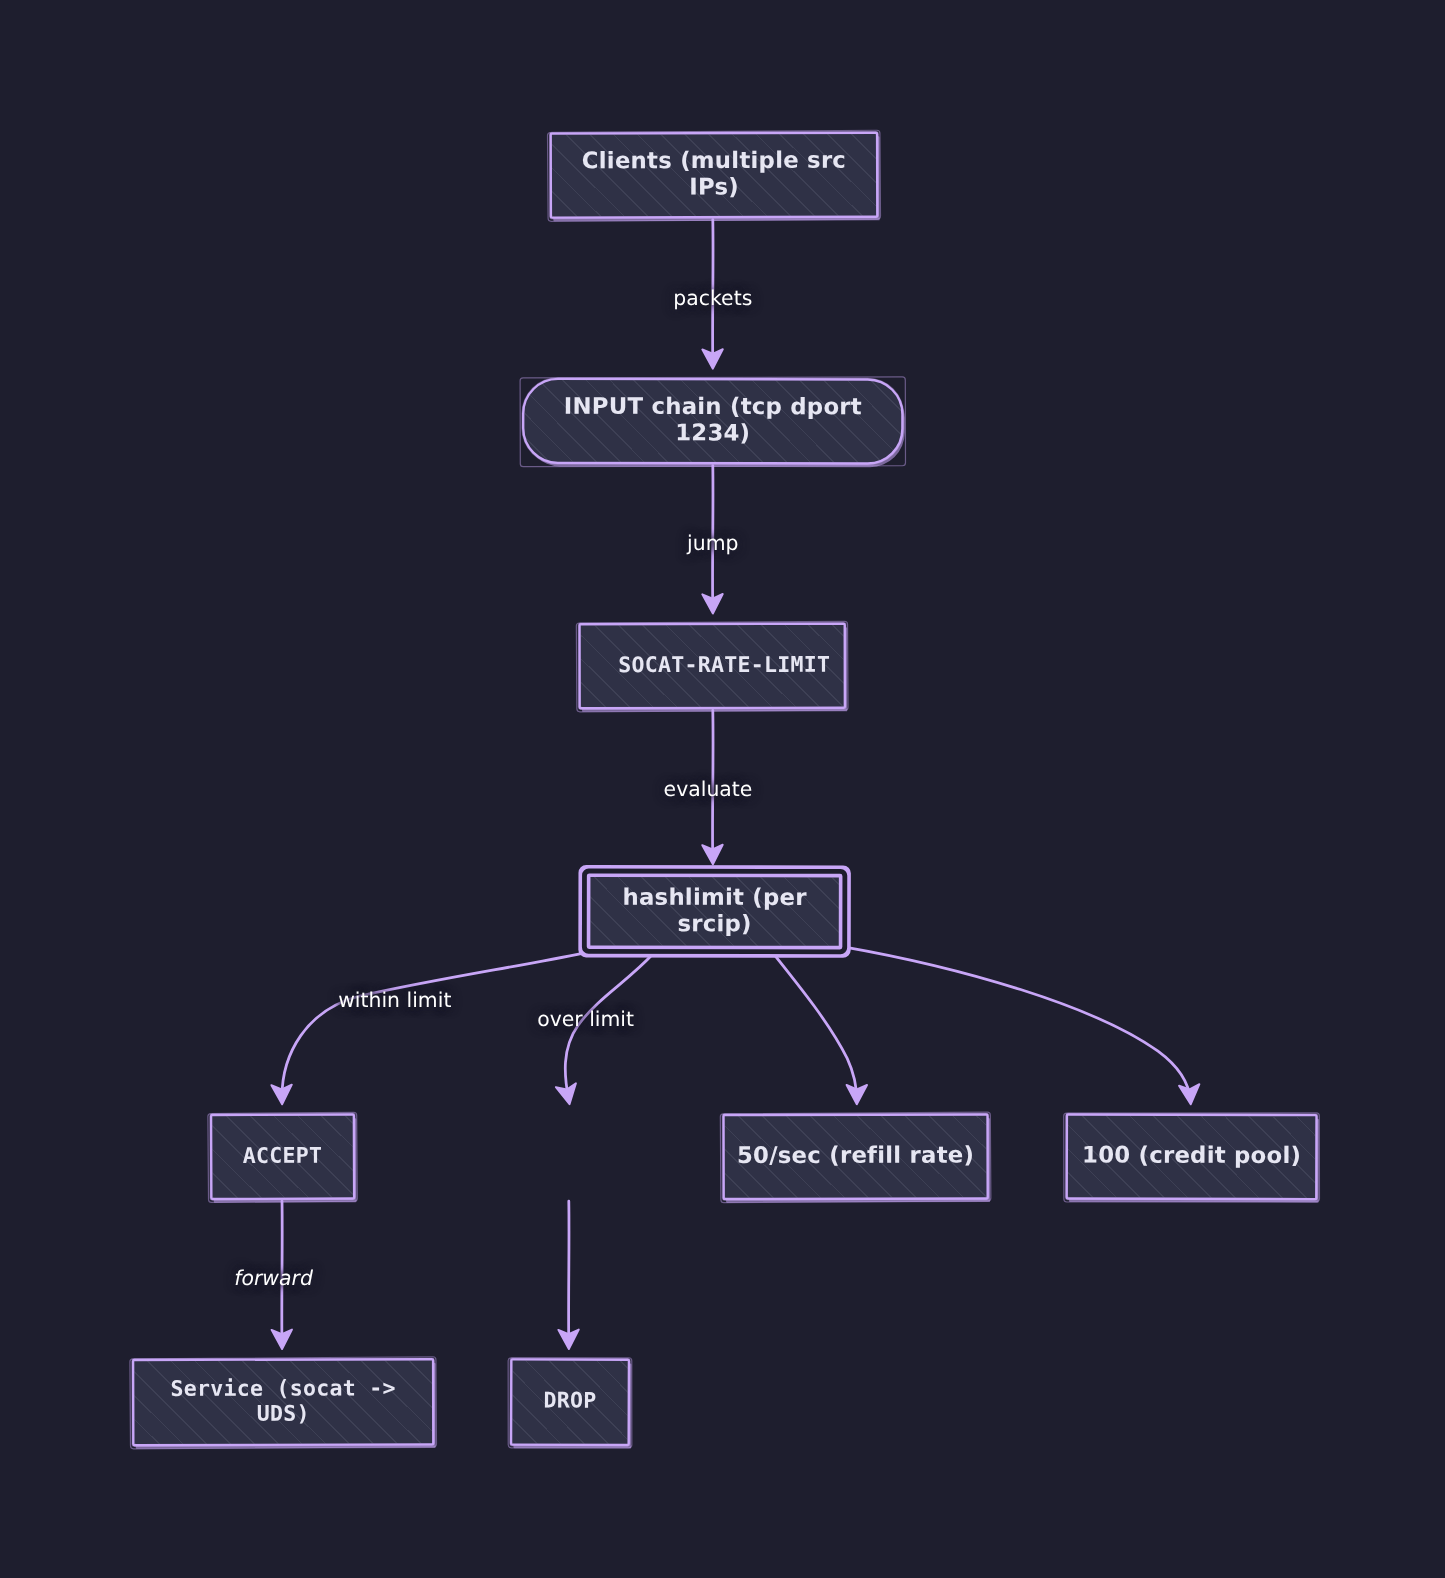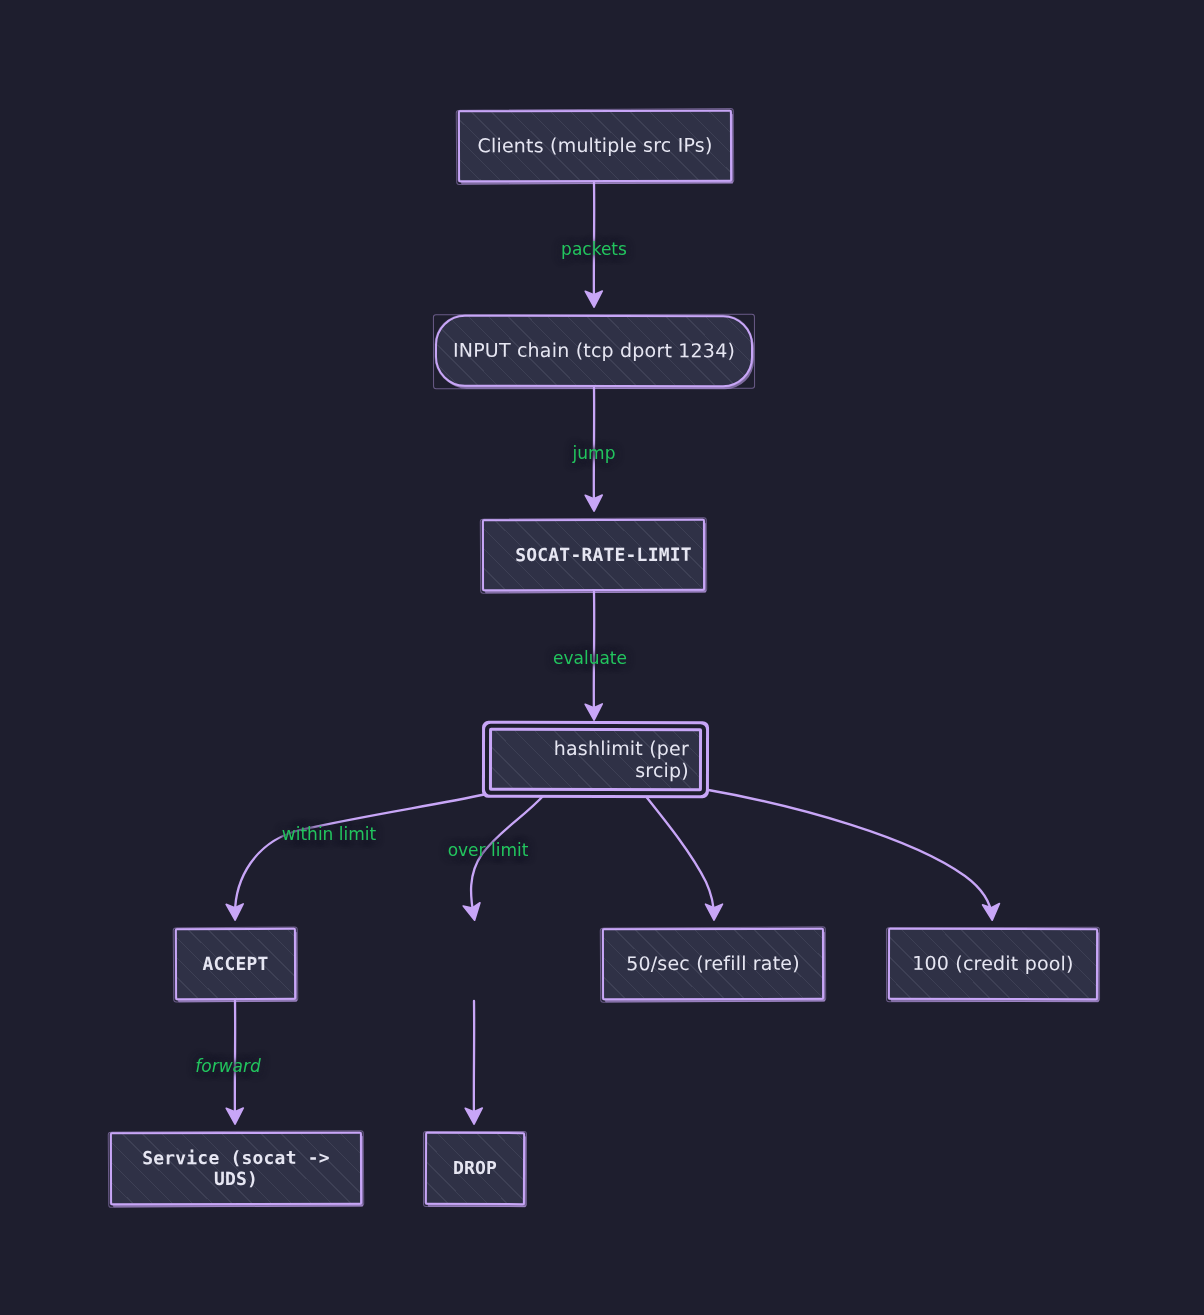--- a/index.html
+++ b/index.html
@@ -69,26 +69,26 @@
     pointer-events: none;
   }
   .node.double {
     border-width: 3px;
     box-shadow: 0 0 0 4px #1e1e2e, 0 0 0 7px #c8a6f7,
                 3px 5px 0 -1px rgba(200,166,247,0.5);
   }
   .node.double::after { display: none; }
 
   
-  .f-hand   { font-family: "DejaVu Sans", sans-serif; font-size: 19px; font-weight: 400; text-align: right; }
+  .f-hand   { font-family: "DejaVu Sans", sans-serif; font-size: 19px; font-weight: 700; }
   .f-mono   { font-family: "DejaVu Sans Mono", monospace; font-size: 18px; font-weight: 600; letter-spacing: 1.1px; }
 
   .edge-label {
     position: absolute;
-    color: #22c55e;
+    color: #ffffff;
     font-family: "DejaVu Sans", sans-serif;
     font-size: 17px;
     white-space: nowrap;
     transform: translate(-50%, -50%);
     pointer-events: none;
     text-shadow: 0 0 4px #1e1e2e, 0 0 7px #1e1e2e, 0 0 10px #1e1e2e;
   }
 </style>
 </head>
 <body>

